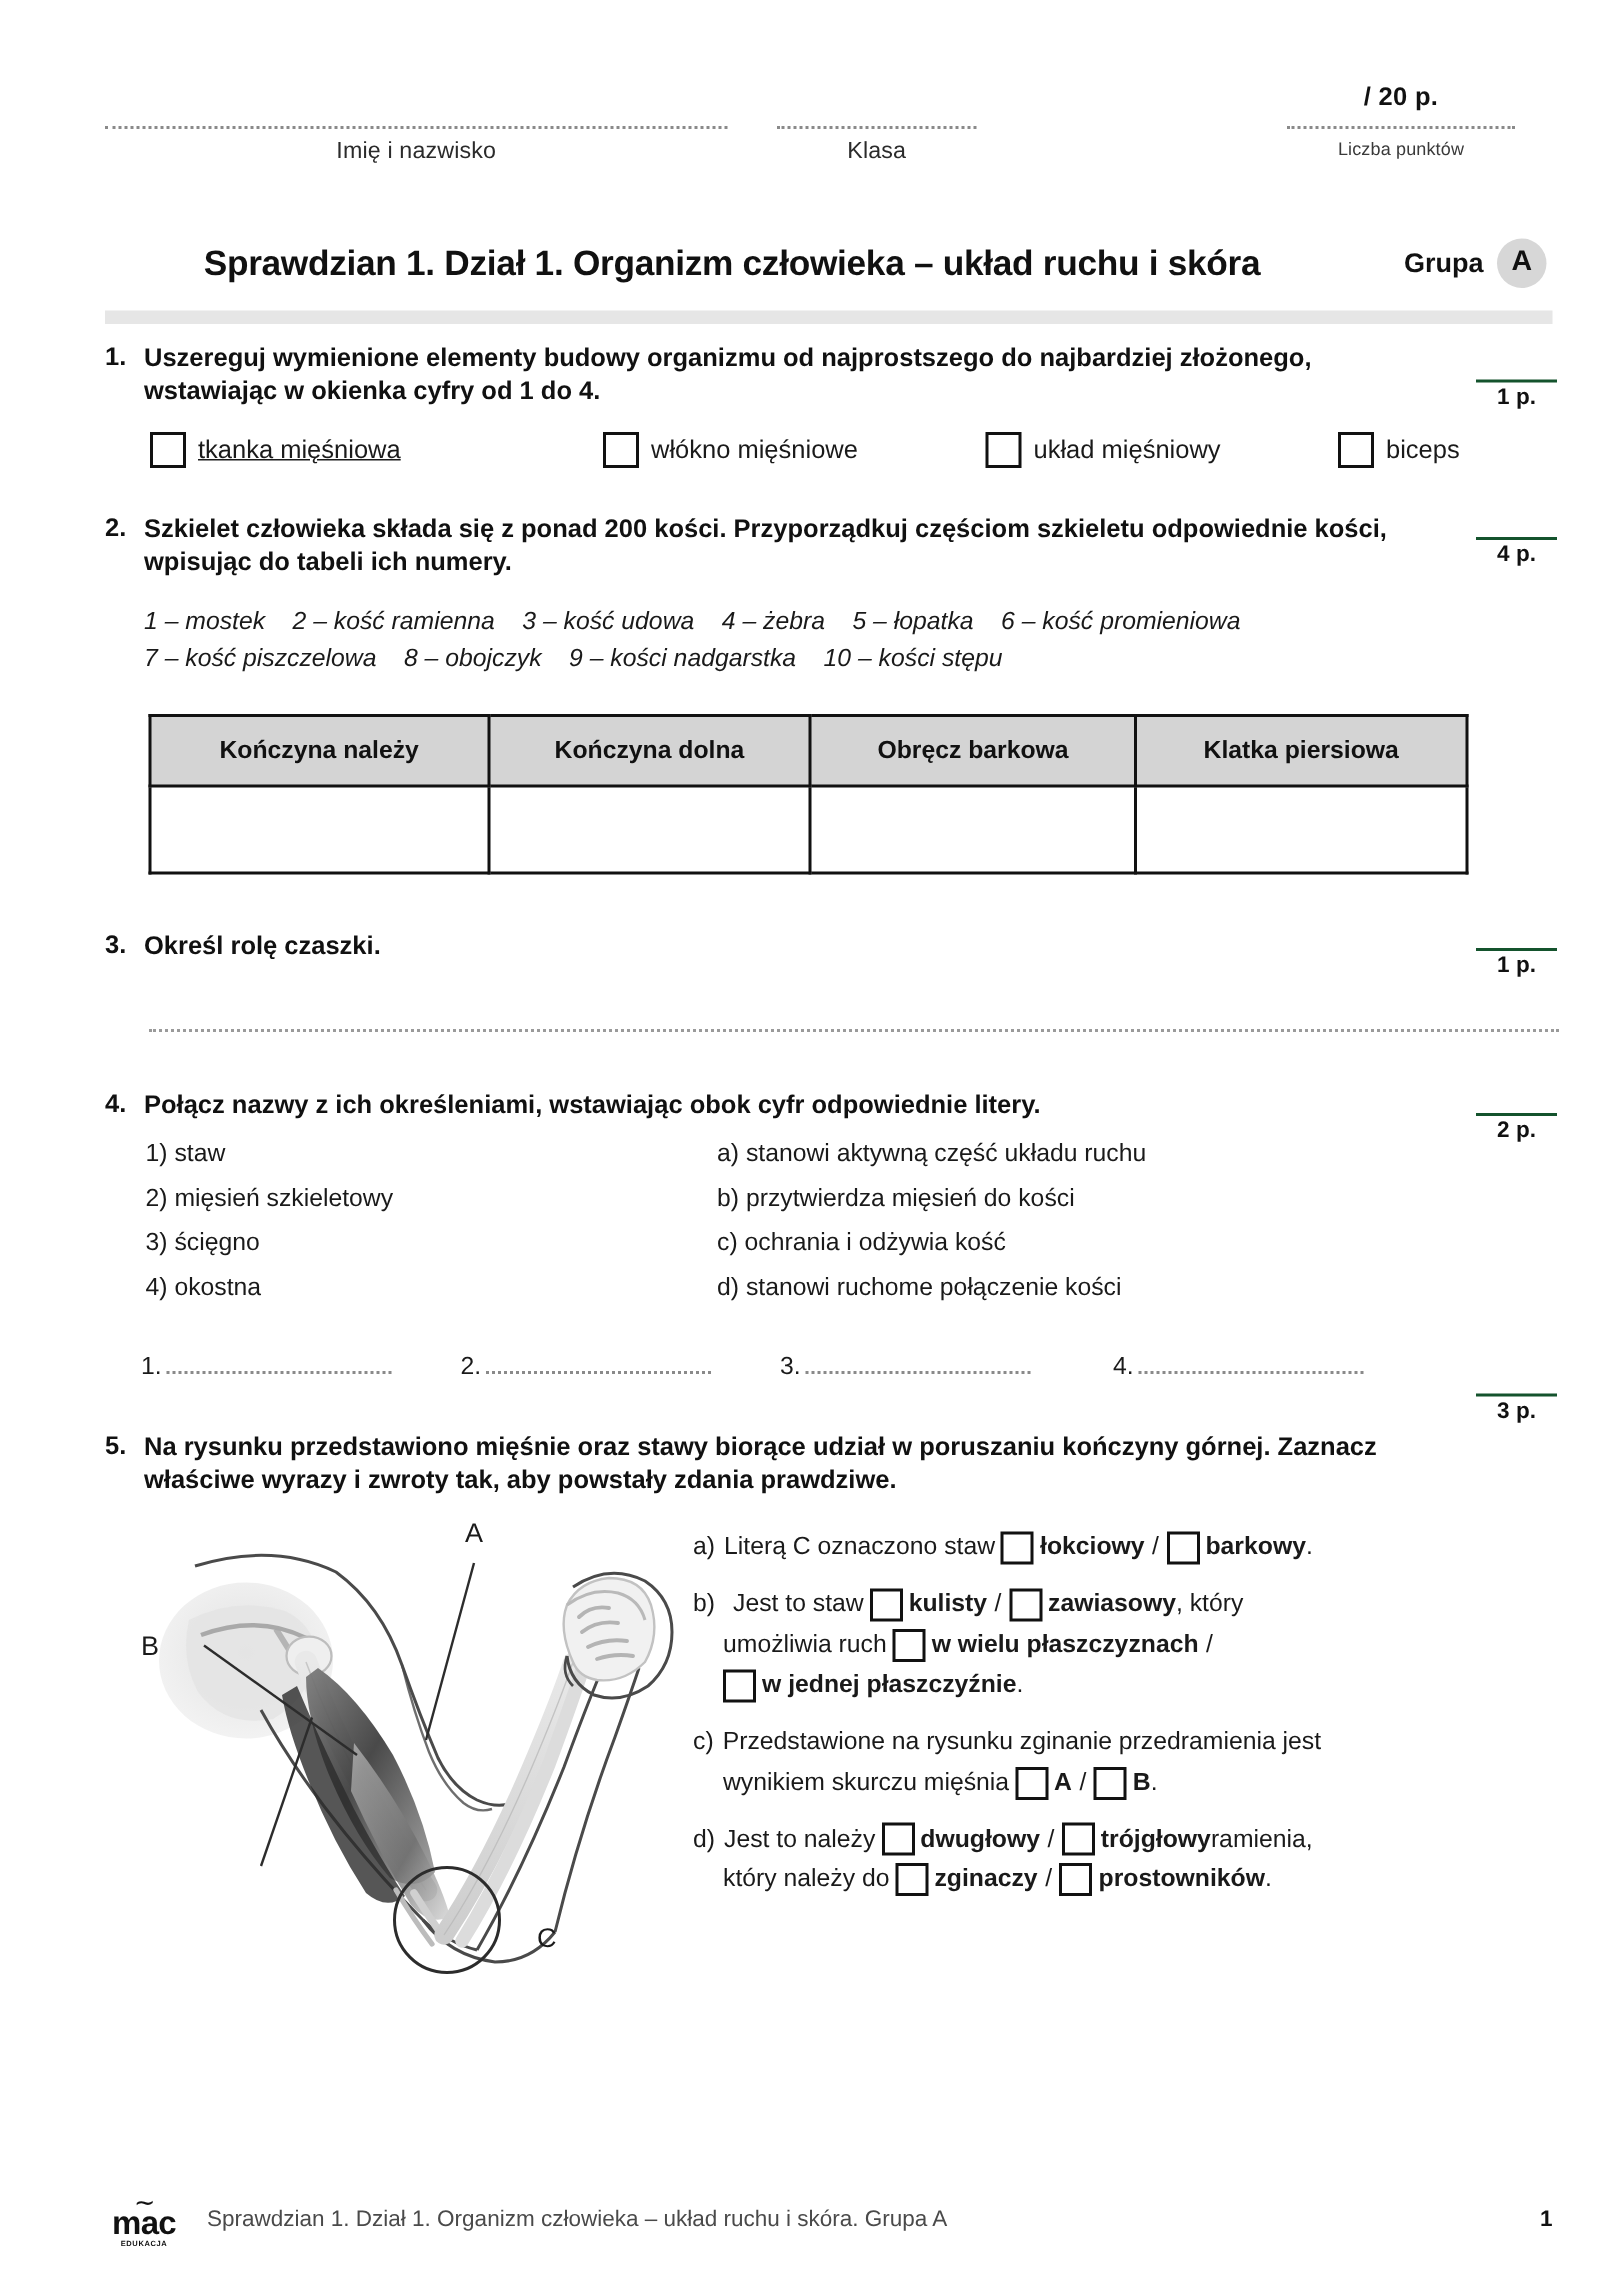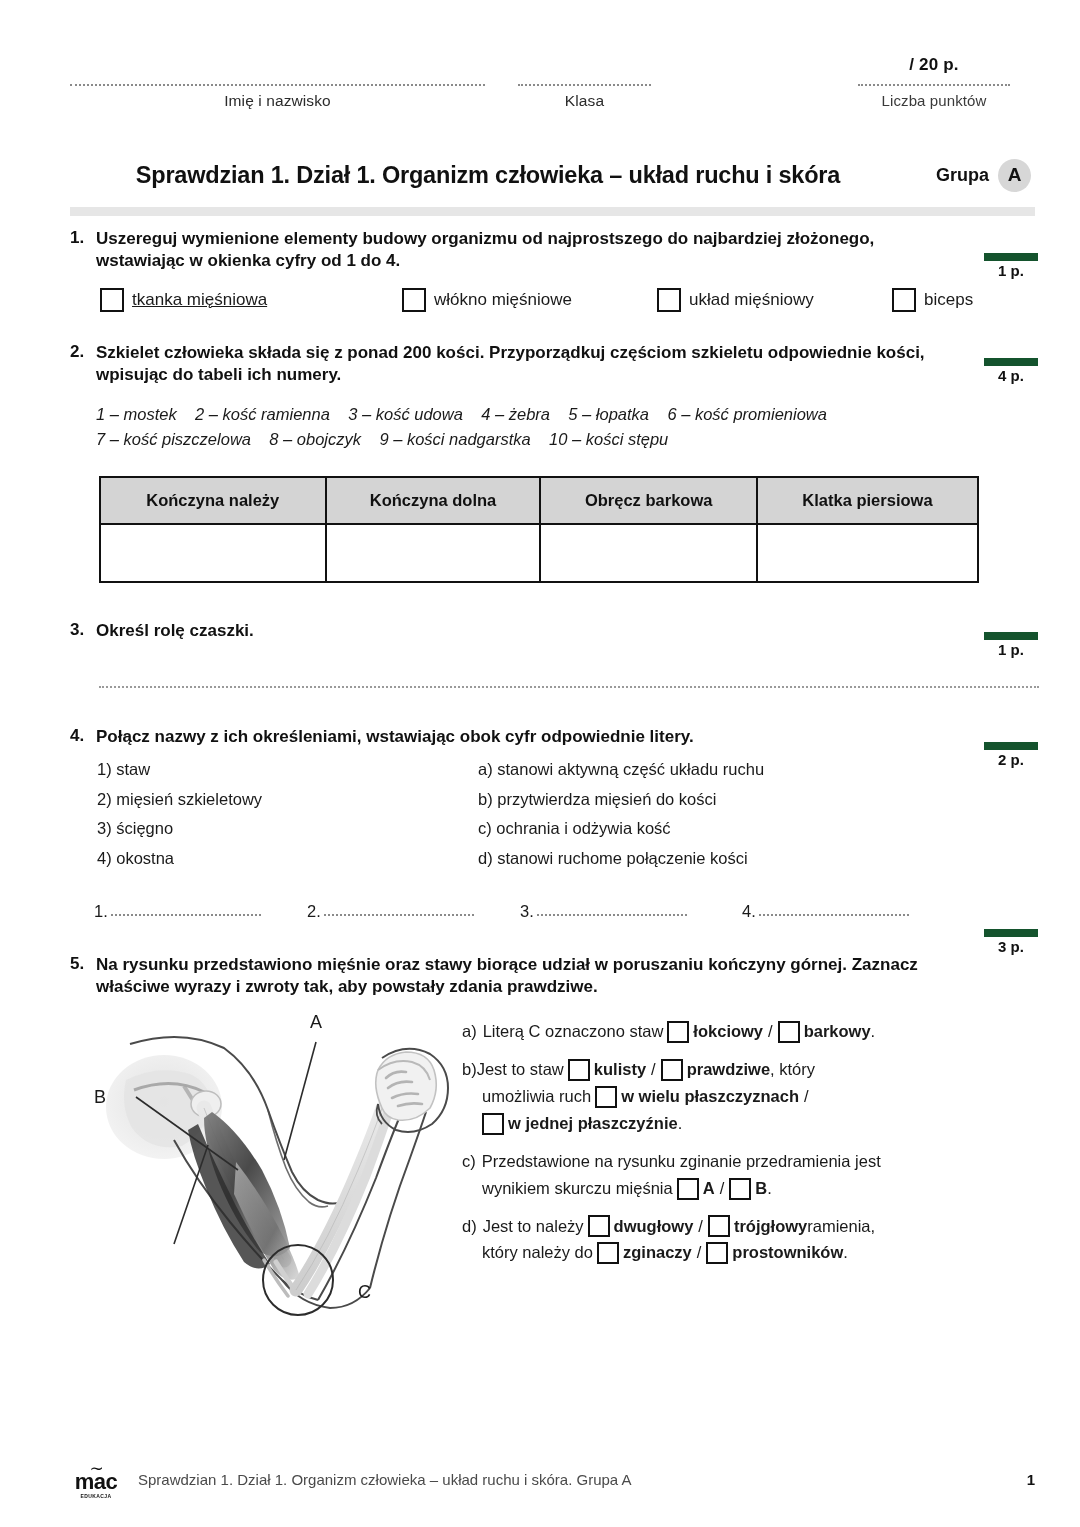--- a/index.html
+++ b/index.html
@@ -30,21 +30,21 @@
     letter-spacing:.1px;
   }
   .f-name { left:0; top:26px; width:415px; }
   .f-class { left:448px; top:26px; width:133px; }
   .f-pts { left:788px; top:26px; width:152px; }
   .pts-total {
     position:absolute; left:788px; top:-3px; width:152px;
     text-align:center; font-size:17px; font-weight:bold; color:#111;
     letter-spacing:.2px;
   }
-  .hdr-cap.small { font-size:15px; color:#3a3a3a; }
+  .hdr-cap.small { font-size:12px; color:#3a3a3a; }
 
   
   .title-row {
     position:absolute; left:70px; top:155px; width:965px; height:40px;
     display:flex; align-items:center;
   }
   .title-txt {
     flex:1; text-align:center;
     font-size:23.5px; font-weight:bold; color:#111;
     letter-spacing:-.2px; padding-right:30px;
@@ -62,21 +62,21 @@
   
   .q { position:absolute; }
   .q-num {
     position:absolute; left:0; top:0;
     font-size:17px; font-weight:bold; color:#111;
   }
   .q-body { font-size:17px; font-weight:bold; color:#111; line-height:1.32; }
   .pts {
     position:absolute; width:54px; text-align:center;
     font-size:15px; font-weight:bold; color:#111;
-    border-top:8px solid #14532d; padding-top:1px;
+    border-top:2px solid #14532d; padding-top:1px;
   }
 
   
   .opt-row { position:absolute; display:flex; }
   .opt { display:flex; align-items:center; gap:8px; }
   .cbx {
     width:24px; height:24px; border:2px solid #111; background:#fff;
     flex:0 0 auto;
   }
   .opt-lbl { font-size:17px; font-weight:normal; color:#1a1a1a; }
@@ -371,26 +371,26 @@
         <span style="margin:0 5px;">/</span>
         <span class="mini" style="margin-left:0;"></span>
         <span class="bold">barkowy</span>
         <span>.</span>
       </div>
     </div>
 
     <div class="q5p">
       <div class="q5line">
         <span>b)</span>
-        <span style="margin-left:0;">Jest to staw</span>
+        <span style="margin-left:12px;">Jest to staw</span>
         <span class="mini"></span>
         <span class="bold">kulisty</span>
         <span style="margin:0 5px;">/</span>
         <span class="mini" style="margin-left:0;"></span>
-        <span class="bold">prawdziwe</span>
+        <span class="bold">zawiasowy</span>
         <span>, który</span>
       </div>
       <div class="q5line indent">
         <span>umożliwia ruch</span>
         <span class="mini"></span>
         <span class="bold">w wielu płaszczyznach</span>
         <span style="margin:0 5px;">/</span>
       </div>
       <div class="q5line indent">
         <span class="mini" style="margin-left:0;"></span>

